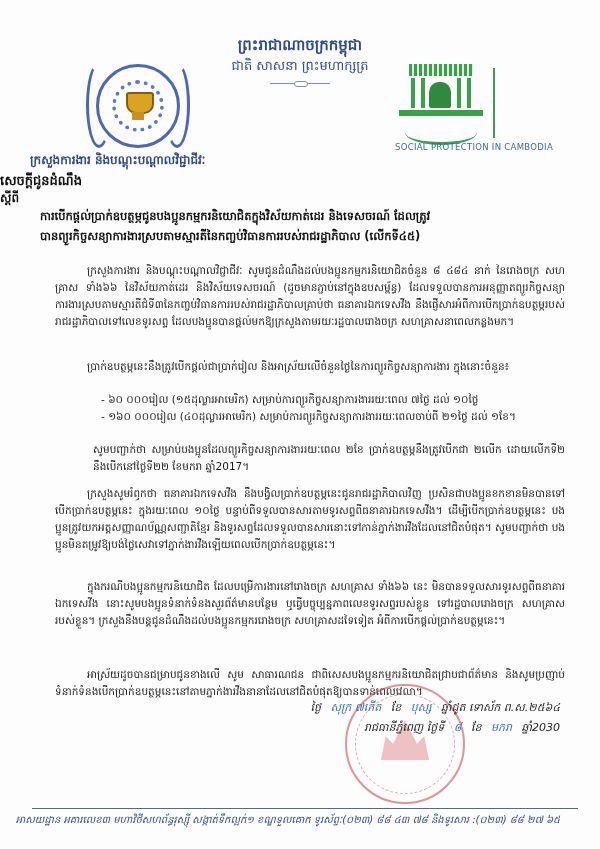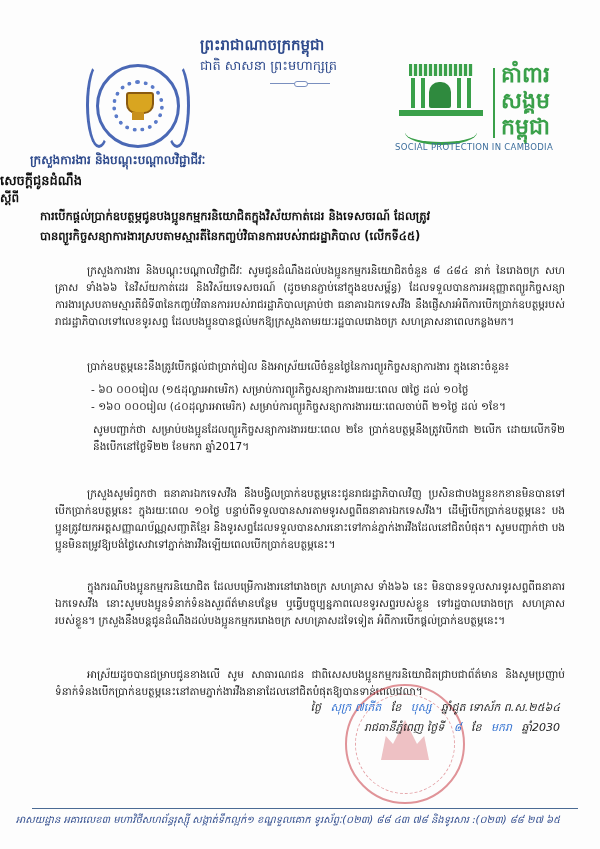--- a/index.html
+++ b/index.html
@@ -4,21 +4,21 @@
   <style>
     html, body { margin: 0; padding: 0; background: #ffffff; }
     body {
       width: 600px; height: 849px; position: relative; overflow: hidden;
       font-family: "DejaVu Sans", sans-serif; color: #1a1a1a;
     }
     .page { position: absolute; inset: 0; background: #fdfdfd; }
 
     
     .kingdom {
-      position: absolute; left: 200px; top: 34px; width: 200px; 
+      position: absolute; left: 200px; top: 34px; width: 200px; text-align: center;
       color: #2e4a8c;
     }
     .kingdom .k1 { font-size: 15px; font-weight: bold; line-height: 22px; }
     .kingdom .k2 { font-size: 13px; line-height: 20px; }
     .kingdom .orn { margin: 4px auto 0; width: 60px; height: 6px; position: relative; }
     .kingdom .orn::before { content: ""; position: absolute; left: 0; right: 0; top: 3px; border-top: 1px solid #7a8fbf; }
     .kingdom .orn::after { content: ""; position: absolute; left: 24px; width: 12px; top: 1px; height: 4px; border: 1px solid #7a8fbf; border-radius: 3px; background: #fff; }
 
     
     .mlogo { position: absolute; left: 90px; top: 58px; width: 96px; height: 96px; }
@@ -52,21 +52,21 @@
     .t3 { top: 206px; font-size: 11.5px; line-height: 20px; padding-left: 40px; }
 
     
     .body { position: absolute; left: 55px; width: 510px; font-size: 10.5px; line-height: 17px; color: #1a1a1a; text-align: justify; }
     .p1 { top: 262px; }
     .p2 { top: 358px; }
     .p3 { top: 485px; }
     .p4 { top: 578px; }
     .p5 { top: 666px; }
     .indent { text-indent: 32px; }
-    .list { margin: 6px; padding: 0 0 0 30px; list-style: none; }
+    .list { margin: 16px; padding: 0 0 0 30px; list-style: none; }
     .list li::before { content: "- "; }
     .note { padding-left: 38px; }
 
     
     .date { position: absolute; right: 40px; font-size: 11px; font-style: italic; text-align: right; color: #222; }
     .d1 { top: 700px; }
     .d2 { top: 720px; }
     .hand { color: #2f6fd0; font-style: italic; padding: 0 6px; text-align: center; }
 
     
@@ -103,25 +103,20 @@
       <div class="roof"></div>
       <div class="pillar" style="left:12px"></div>
       <div class="pillar" style="left:22px"></div>
       <div class="pillar" style="left:58px"></div>
       <div class="pillar" style="left:68px"></div>
       <div class="people"></div>
       <div class="base"></div>
       <div class="orn"></div>
     </div>
     <div class="divider"></div>
-    <div class="kh">
-      <div>គាំពារ</div>
-      <div>សង្គម</div>
-      <div>កម្ពុជា</div>
-    </div>
     <div class="en">SOCIAL PROTECTION IN CAMBODIA</div>
   </div>
 
   <div class="ministry">ក្រសួងការងារ និងបណ្តុះបណ្តាលវិជ្ជាជីវៈ</div>
 
   <div class="title t1">សេចក្តីជូនដំណឹង</div>
   <div class="title t2">ស្តីពី</div>
   <div class="title t3">
     <div>ការបើកផ្តល់ប្រាក់ឧបត្ថម្ភជូនបងប្អូនកម្មករនិយោជិតក្នុងវិស័យកាត់ដេរ និងទេសចរណ៍ ដែលត្រូវ</div>
     <div>បានព្យួរកិច្ចសន្យាការងារស្របតាមស្មារតីនៃកញ្ចប់វិធានការរបស់រាជរដ្ឋាភិបាល (លើកទី៤៥)</div>

